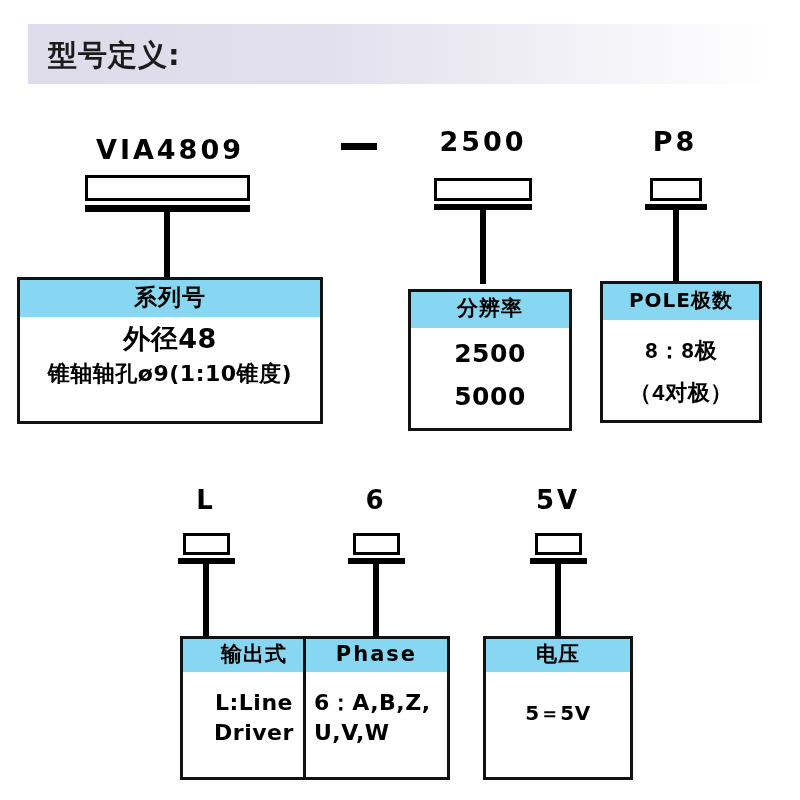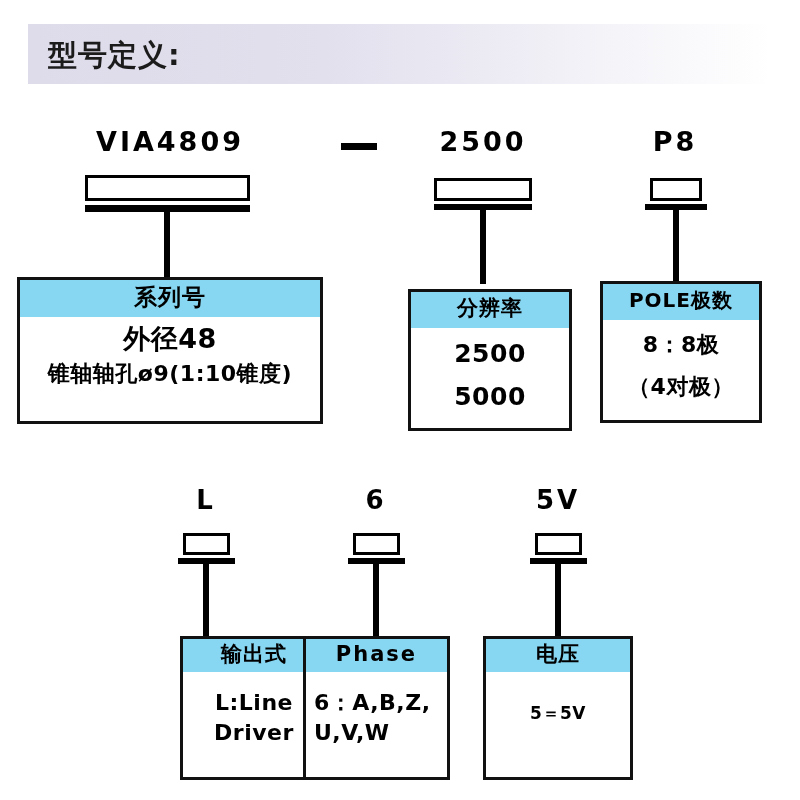--- a/index.html
+++ b/index.html
@@ -115,50 +115,50 @@
 
   
   #box-res { left: 408px; top: 289px; width: 164px; height: 142px; }
   #box-res .info-head { height: 36px; line-height: 33px; font-size: 21px; }
   #box-res .info-body { padding-top: 4px; }
   #box-res .l1, #box-res .l2 { font-size: 25px; line-height: 43px; }
 
   
   #box-pole { left: 600px; top: 281px; width: 162px; height: 142px; }
   #box-pole .info-head { height: 36px; line-height: 33px; font-size: 20px; }
-  #box-pole .info-body { padding-top: 4px; }
+  #box-pole .info-body { padding-top: 12px; font-family: Liberation Mono, monospace; }
   #box-pole .l1, #box-pole .l2 { font-size: 22px; line-height: 42px; }
 
   
   #box-out { left: 132px; top: 636px; width: 148px; height: 144px; margin-left: 48px; }
   #box-out .info-head { height: 33px; line-height: 30px; font-size: 21px; }
   #box-out .info-body { padding-top: 16px; }
   #box-out .l1, #box-out .l2 { font-size: 22px; line-height: 30px; }
 
   
   #box-phase { left: 303px; top: 636px; width: 147px; height: 144px; }
   #box-phase .info-head { height: 33px; line-height: 30px; font-size: 21px; letter-spacing: 2px; }
   #box-phase .info-body { padding-top: 16px; padding-left: 8px; text-align: left; }
   #box-phase .l1, #box-phase .l2 { font-size: 22px; line-height: 30px; }
 
   
   #box-volt { left: 483px; top: 636px; width: 150px; height: 144px; }
   #box-volt .info-head { height: 33px; line-height: 30px; font-size: 21px; }
   #box-volt .info-body { padding-top: 26px; }
-  #box-volt .l1 { font-size: 17px; line-height: 30px; }
+  #box-volt .l1 { font-size: 20px; line-height: 30px; }
 </style>
 </head>
 <body>
 
 <div id="canvas">
 
   <div class="header-bar"></div>
   <div class="header-title">型号定义:</div>
 
-  <div class="token" style="left:70px; top:128px; width:200px;">VIA4809</div>
+  <div class="token" style="left:70px; top:136px; width:200px;">VIA4809</div>
 
   <div class="dash" style="left:341px; top:143px; width:36px; height:7px;"></div>
 
   <div class="token" style="left:418px; top:128px; width:130px;">2500</div>
 
   <div class="token" style="left:620px; top:128px; width:110px;">P8</div>
 
   <div class="conn-box" style="left:85px; top:175px; width:165px; height:26px;"></div>
   <div class="conn-bar" style="left:85px; top:205px; width:165px; height:7px;"></div>
   <div class="conn-stem" style="left:164px; top:212px; height:68px;"></div>

